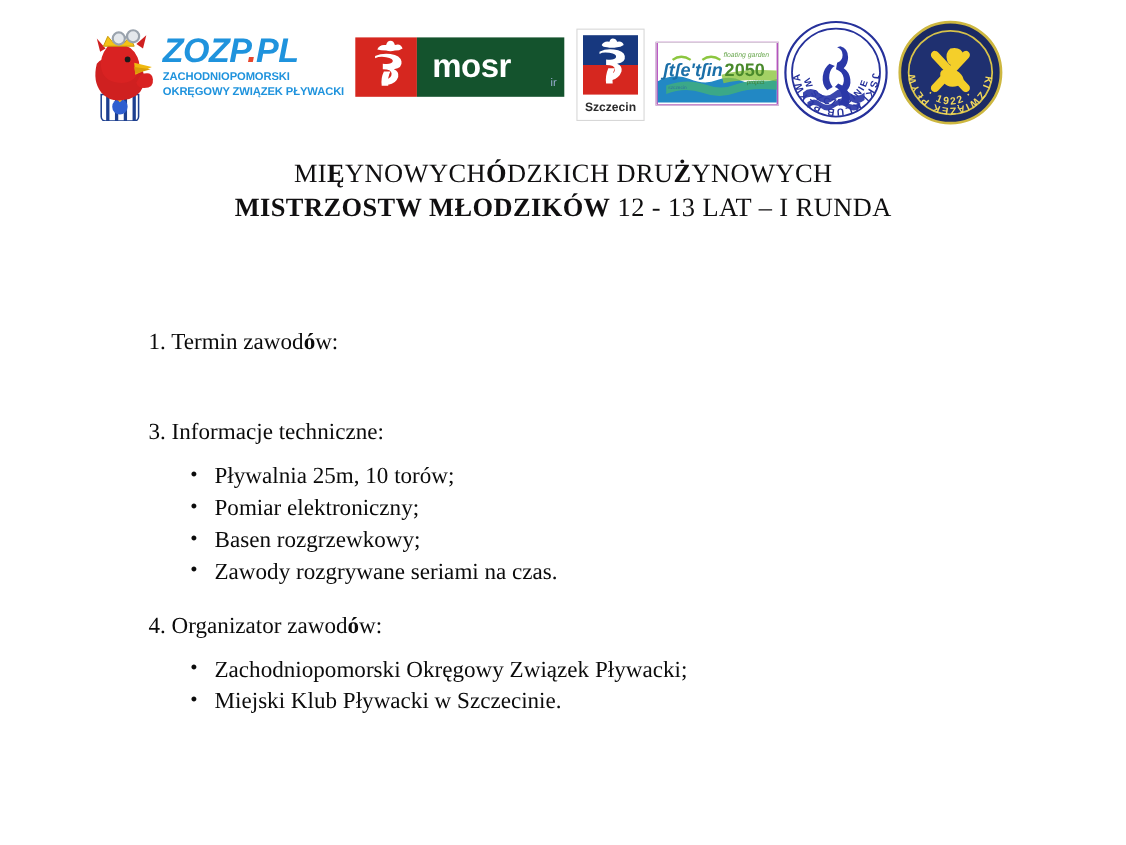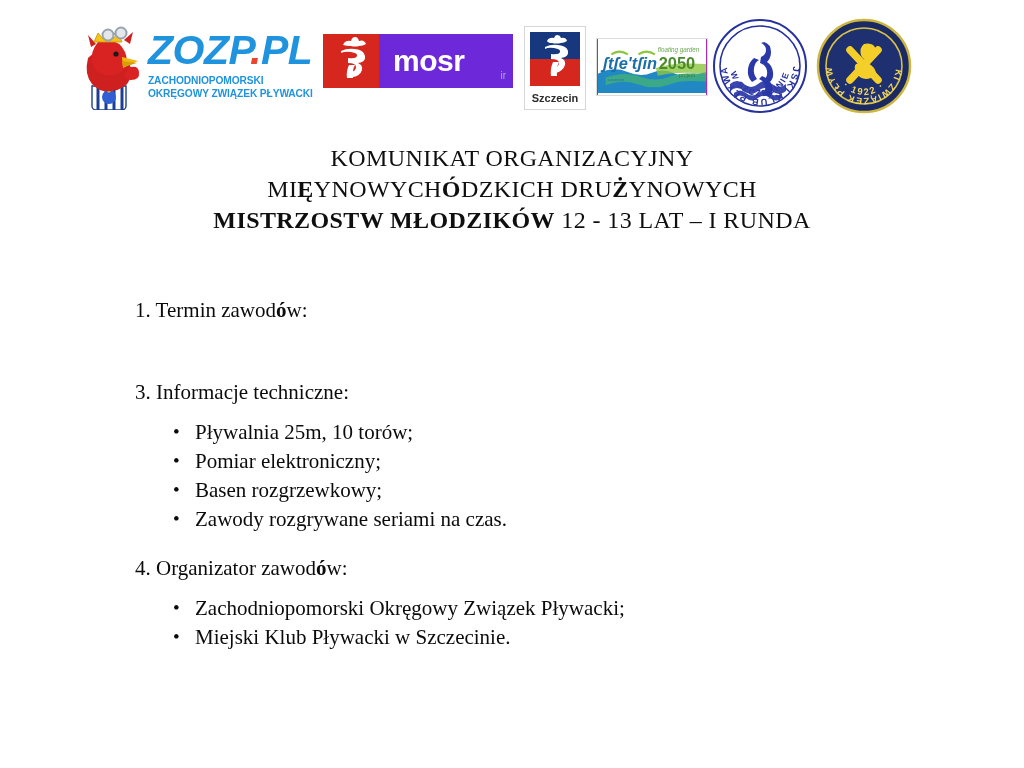--- a/index.html
+++ b/index.html
@@ -44,21 +44,21 @@
   .zozp-text {
     position: absolute;
     left: 76px;
     top: 6px;
     width: 142px;
   }
   .zozp-main {
     font-family: "Liberation Sans", sans-serif;
     font-weight: bold;
     font-style: italic;
-    font-size: 41px;
+    font-size: 31px;
     letter-spacing: -0.5px;
     color: #1f93dd;
     line-height: 1;
     white-space: nowrap;
   }
   .zozp-main .dot { color: #e8462c; }
   .zozp-sub {
     font-family: "Liberation Sans", sans-serif;
     font-weight: bold;
     font-size: 10.2px;
@@ -78,21 +78,21 @@
     height: 54px;
     display: flex;
   }
   .mosr-red {
     width: 56px;
     background: #d6271f;
     position: relative;
   }
   .mosr-blue {
     flex: 1;
-    background: #6d28d9;
+    background: #14532d;
     position: relative;
     display: flex;
     align-items: center;
   }
   .mosr-word {
     font-family: "Liberation Sans", sans-serif;
     font-weight: bold;
     font-size: 30px;
     color: #ffffff;
     margin-left: 14px;
@@ -364,21 +364,20 @@
         <path d="M34 32 L62 62"></path>
         <path d="M62 32 L34 62"></path>
       </g>
       <path d="M48 26 q10 -2 12 6 q2 7 -6 9 q-7 2 -9 -4 q-2 -7 3 -11 z" fill="#f4cf2a"></path>
       <path d="M40 46 q12 -4 18 4 q5 7 -3 10 q-9 3 -14 -4 q-4 -7 -1 -10 z" fill="#f4cf2a"></path>
     </svg>
   </div>
 </div>
 
 <div class="doc-title">
-  <div class="tline">KOMUNIKAT ORGANIZACYJNY</div>
   <div class="tline"><span>MI</span><b>Ę</b><span>YNOWYCH</span><b>Ó</b><span>DZKICH DRU</span><b>Ż</b><span>YNOWYCH</span></div>
   <div class="tline"><b>MISTRZOSTW MŁODZIKÓW</b><span> 12 - 13 LAT – I RUNDA</span></div>
 </div>
 
 <div class="content">
     <div class="section">
       <div class="section-head"><span>1.</span><span> Termin zawod</span><b>ó</b><span>w:</span></div>
       <div class="gap-after-head"></div>
     </div>
     <div class="gap-between"></div>

